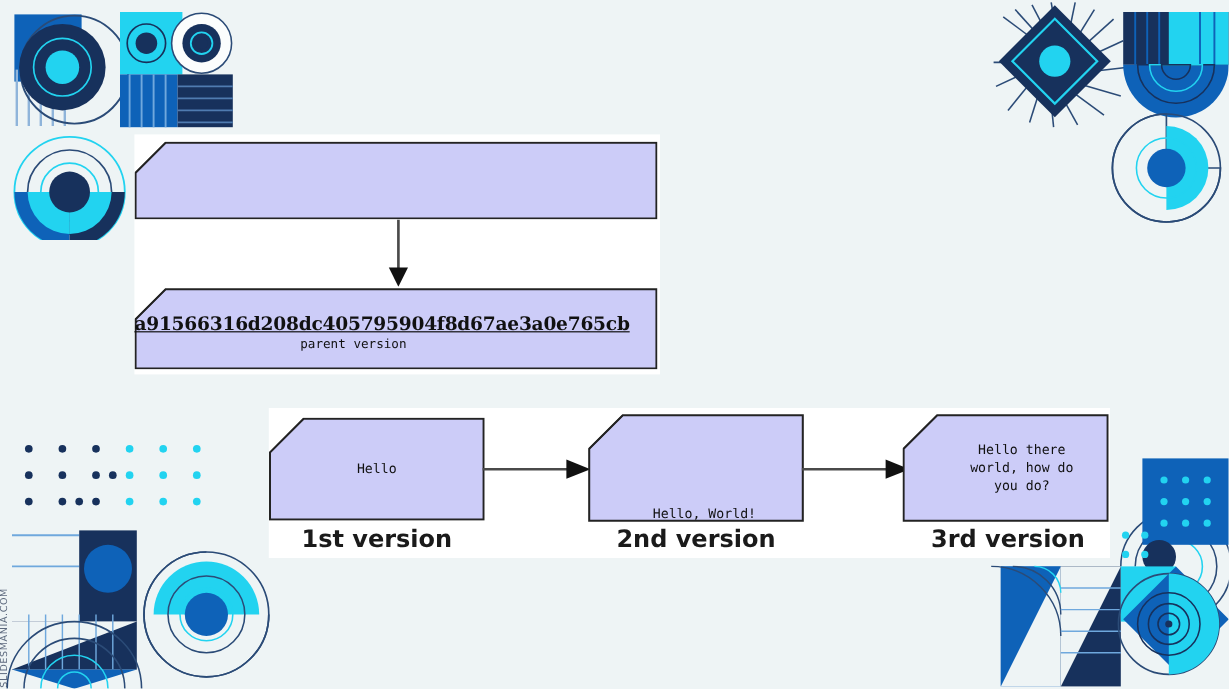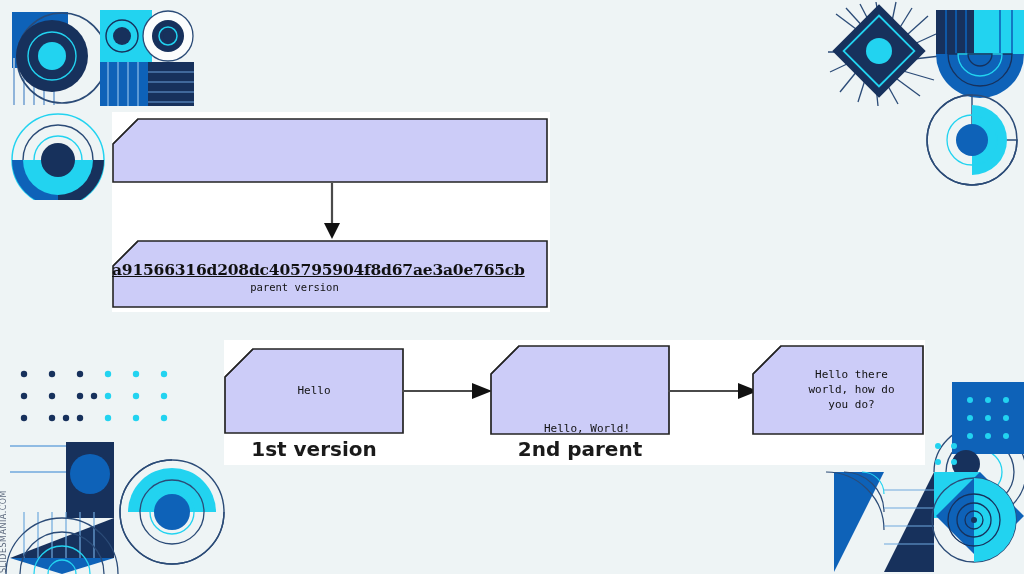--- a/index.html
+++ b/index.html
@@ -369,32 +369,33 @@
     </svg>
   </div>
 
   <div class="note" style="left:490px;top:345px;width:180px;height:90px;">
     <svg width="180" height="90" viewBox="0 0 180 90">
       <path d="M1 29 L29 1 L179 1 L179 89 L1 89 Z" fill="#ccccf8" stroke="#232323" stroke-width="1.7"></path>
       <path d="M1 29 L29 1" stroke="#232323" stroke-width="1.2" fill="none"></path>
     </svg>
     <div class="vtext" style="left:14px;right:0;top:38px;margin-top:38px;">Hello, World!</div>
   </div>
-  <div class="caption" style="left:490px;top:437px;width:180px;">2nd parent</div>
+  <div class="caption" style="left:490px;top:437px;width:180px;">2nd version</div>
 
   <div class="arrow" style="left:668px;top:381px;width:90px;height:20px;">
     <svg width="90" height="20" viewBox="0 0 90 20">
       <line x1="0" y1="10" x2="74" y2="10" stroke="#4a4a4a" stroke-width="2.2"></line>
       <path d="M70 2 L70 18 L90 10 Z" fill="#111111"></path>
     </svg>
   </div>
 
   <div class="note" style="left:752px;top:345px;width:172px;height:90px;">
     <svg width="172" height="90" viewBox="0 0 172 90">
       <path d="M1 29 L29 1 L171 1 L171 89 L1 89 Z" fill="#ccccf8" stroke="#232323" stroke-width="1.7"></path>
       <path d="M1 29 L29 1" stroke="#232323" stroke-width="1.2" fill="none"></path>
     </svg>
     <div class="vtext" style="left:33px;right:6px;top:22px;text-align:center;">Hello there
 world, how do
 you do?</div>
   </div>
+  <div class="caption" style="left:752px;top:437px;width:176px;">3rd version</div>
 
 </div>
 
 </body></html>

